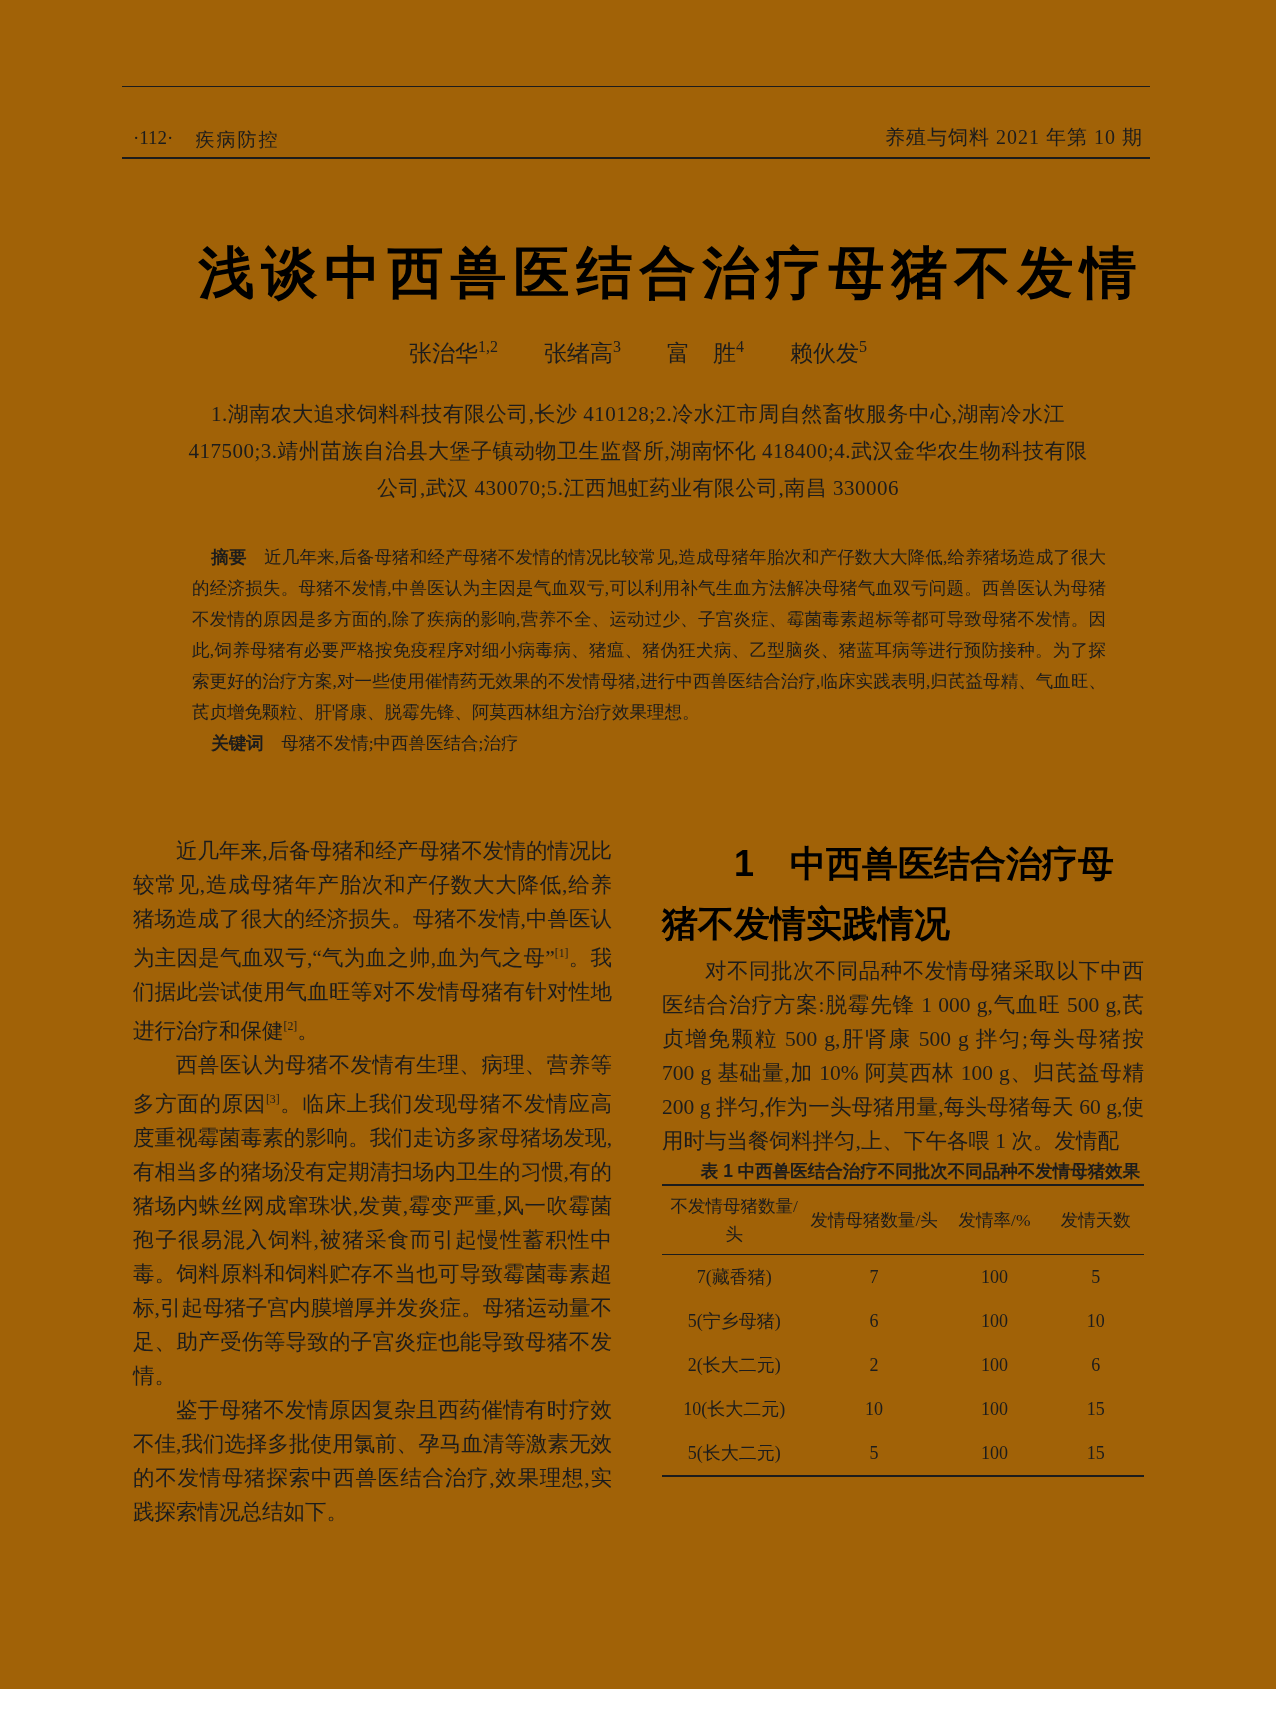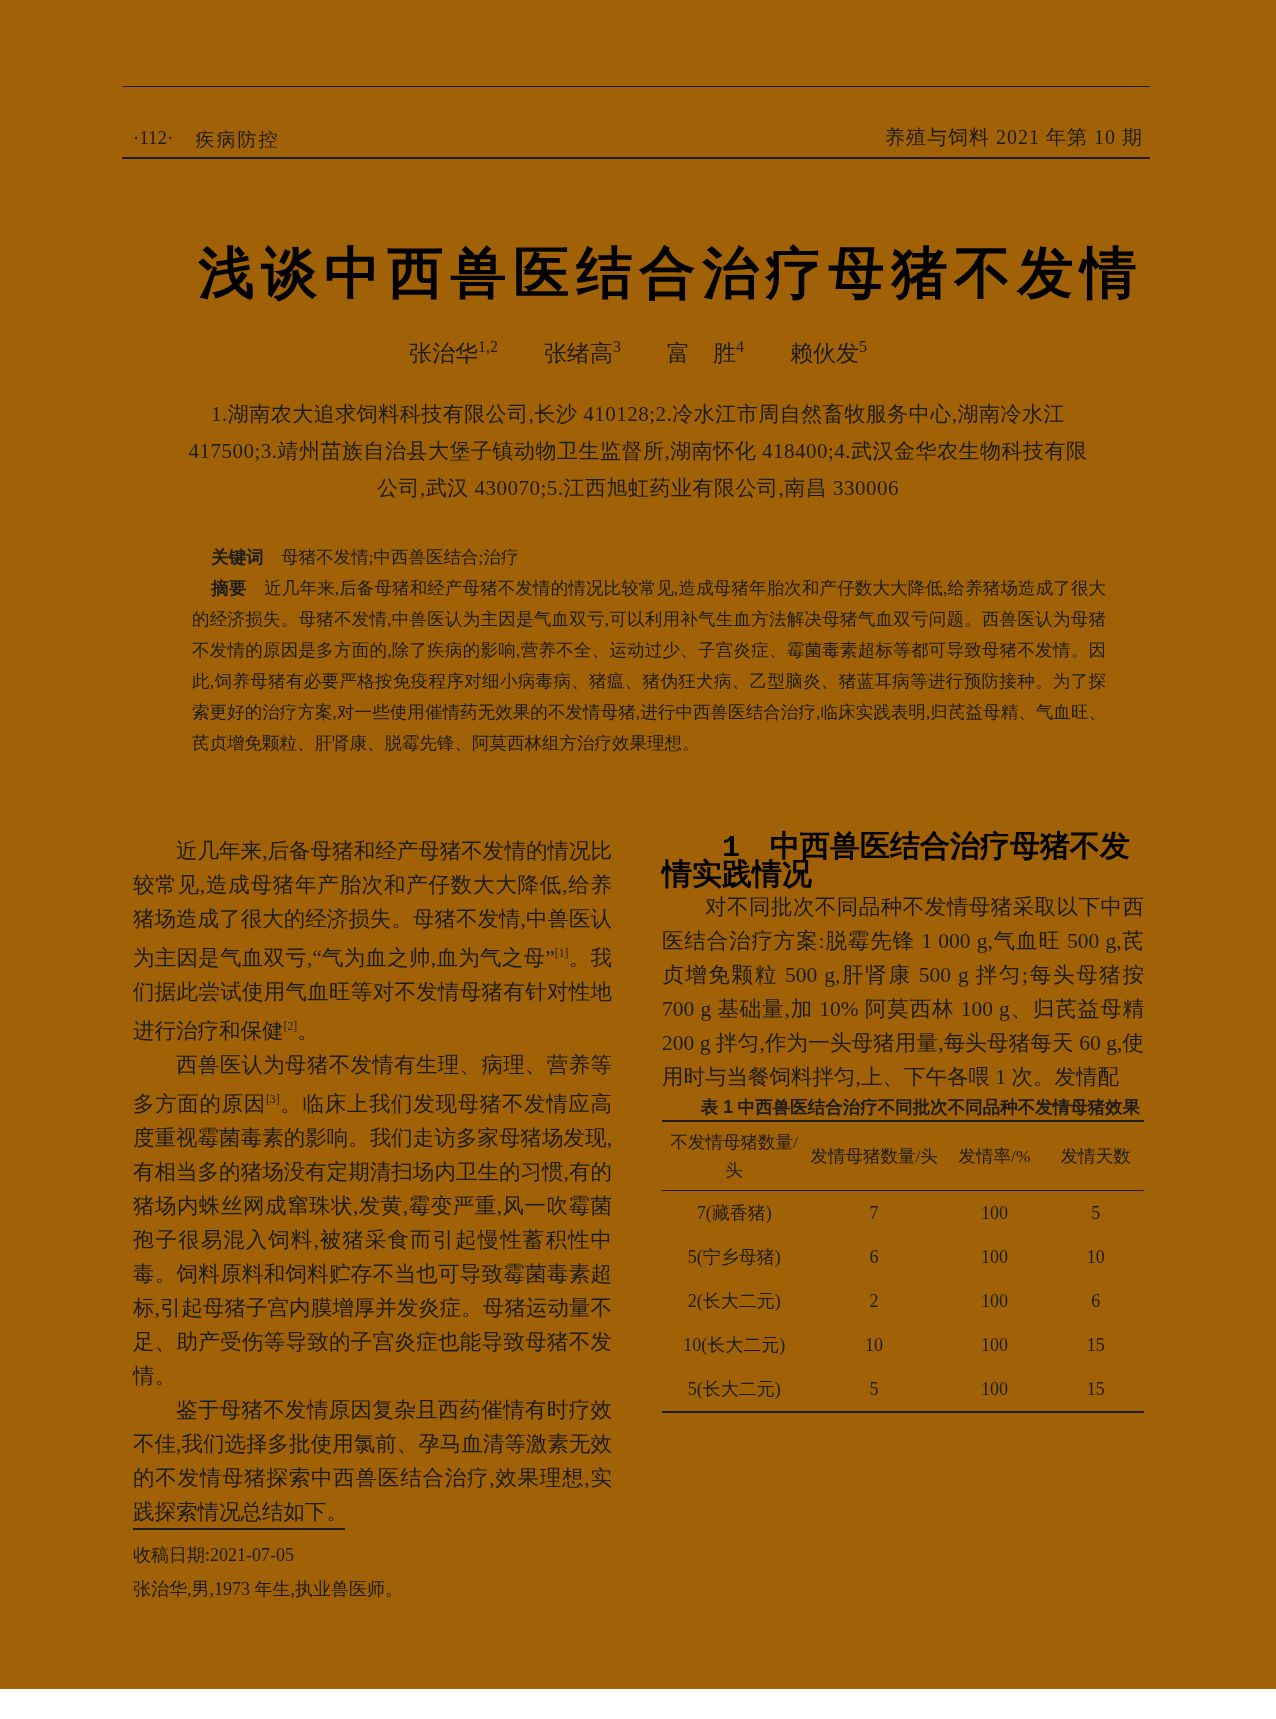--- a/index.html
+++ b/index.html
@@ -35,22 +35,22 @@
   .abstract p { margin:0; text-indent:1.1em; }
   .abstract b { font-family:"Liberation Sans","DejaVu Sans",sans-serif; font-weight:bold; }
 
   .col { position:absolute; font-size:21.5px; line-height:34px;
     text-align:justify; text-justify:inter-character; }
   .col p { margin:0; text-indent:2em; }
   .col sup { font-size:0.55em; }
   .left-col  { left:133px; top:834px; width:479px; }
   .right-col { left:662px; top:834px; width:482px; }
 
-  .sec-heading { font-family:Liberation Mono, monospace;
-    font-weight:bold; font-size:30px; line-height:28px; text-indent:0;
+  .sec-heading { font-family:Liberation Sans, sans-serif;
+    font-weight:bold; font-size:36px; line-height:60px; text-indent:0;
     text-align:left; color:#000; margin:0 0 22px 0; }
 
   .tbl-caption { font-family:"Liberation Sans","DejaVu Sans",sans-serif;
     font-weight:bold; font-size:17.5px; text-align:center; text-indent:0;
     margin:16px 0 8px 0; line-height:26px; }
 
   table.results { width:100%; border-collapse:collapse;
     border-top:2.5px solid #1c1c1c; border-bottom:2.5px solid #1c1c1c; }
   table.results th { font-weight:normal; font-size:17.5px; line-height:28px;
     text-align:center; vertical-align:middle; padding:6px 2px;
@@ -96,22 +96,22 @@
   <div class="affils">
 
       <div class="affil-line">1.湖南农大追求饲料科技有限公司,长沙 410128;2.冷水江市周自然畜牧服务中心,湖南冷水江</div>
 
       <div class="affil-line">417500;3.靖州苗族自治县大堡子镇动物卫生监督所,湖南怀化 418400;4.武汉金华农生物科技有限</div>
 
       <div class="affil-line">公司,武汉 430070;5.江西旭虹药业有限公司,南昌 330006</div>
     </div>
 
   <div class="abstract">
+    <p><b>摘要</b>　<span>近几年来,后备母猪和经产母猪不发情的情况比较常见,造成母猪年胎次和产仔数大大降低,给养猪场造成了很大的经济损失。母猪不发情,中兽医认为主因是气血双亏,可以利用补气生血方法解决母猪气血双亏问题。西兽医认为母猪不发情的原因是多方面的,除了疾病的影响,营养不全、运动过少、子宫炎症、霉菌毒素超标等都可导致母猪不发情。因此,饲养母猪有必要严格按免疫程序对细小病毒病、猪瘟、猪伪狂犬病、乙型脑炎、猪蓝耳病等进行预防接种。为了探索更好的治疗方案,对一些使用催情药无效果的不发情母猪,进行中西兽医结合治疗,临床实践表明,归芪益母精、气血旺、芪贞增免颗粒、肝肾康、脱霉先锋、阿莫西林组方治疗效果理想。</span></p>
     <p><b>关键词</b>　<span>母猪不发情;中西兽医结合;治疗</span></p>
-    <p><b>摘要</b>　<span>近几年来,后备母猪和经产母猪不发情的情况比较常见,造成母猪年胎次和产仔数大大降低,给养猪场造成了很大的经济损失。母猪不发情,中兽医认为主因是气血双亏,可以利用补气生血方法解决母猪气血双亏问题。西兽医认为母猪不发情的原因是多方面的,除了疾病的影响,营养不全、运动过少、子宫炎症、霉菌毒素超标等都可导致母猪不发情。因此,饲养母猪有必要严格按免疫程序对细小病毒病、猪瘟、猪伪狂犬病、乙型脑炎、猪蓝耳病等进行预防接种。为了探索更好的治疗方案,对一些使用催情药无效果的不发情母猪,进行中西兽医结合治疗,临床实践表明,归芪益母精、气血旺、芪贞增免颗粒、肝肾康、脱霉先锋、阿莫西林组方治疗效果理想。</span></p>
   </div>
 
   <div class="col left-col">
     <p>近几年来,后备母猪和经产母猪不发情的情况比较常见,造成母猪年产胎次和产仔数大大降低,给养猪场造成了很大的经济损失。母猪不发情,中兽医认为主因是气血双亏,“气为血之帅,血为气之母”<sup>[1]</sup>。我们据此尝试使用气血旺等对不发情母猪有针对性地进行治疗和保健<sup>[2]</sup>。</p>
     <p>西兽医认为母猪不发情有生理、病理、营养等多方面的原因<sup>[3]</sup>。临床上我们发现母猪不发情应高度重视霉菌毒素的影响。我们走访多家母猪场发现,有相当多的猪场没有定期清扫场内卫生的习惯,有的猪场内蛛丝网成窜珠状,发黄,霉变严重,风一吹霉菌孢子很易混入饲料,被猪采食而引起慢性蓄积性中毒。饲料原料和饲料贮存不当也可导致霉菌毒素超标,引起母猪子宫内膜增厚并发炎症。母猪运动量不足、助产受伤等导致的子宫炎症也能导致母猪不发情。</p>
     <p>鉴于母猪不发情原因复杂且西药催情有时疗效不佳,我们选择多批使用氯前、孕马血清等激素无效的不发情母猪探索中西兽医结合治疗,效果理想,实践探索情况总结如下。</p>
   </div>
 
   <div class="col right-col">
     <p class="sec-heading">1　中西兽医结合治疗母猪不发情实践情况</p>
@@ -166,19 +166,14 @@
           <tr>
             <td>5(长大二元)</td>
             <td>5</td>
             <td>100</td>
             <td>15</td>
           </tr>
         </tbody>
     </table>
   </div>
 
-  <div class="footnote">
-    <div class="footnote-rule"></div>
-    <div>收稿日期:2021-07-05</div>
-    <div>张治华,男,1973 年生,执业兽医师。</div>
-  </div>
 
 </div>
 
 </body></html>

